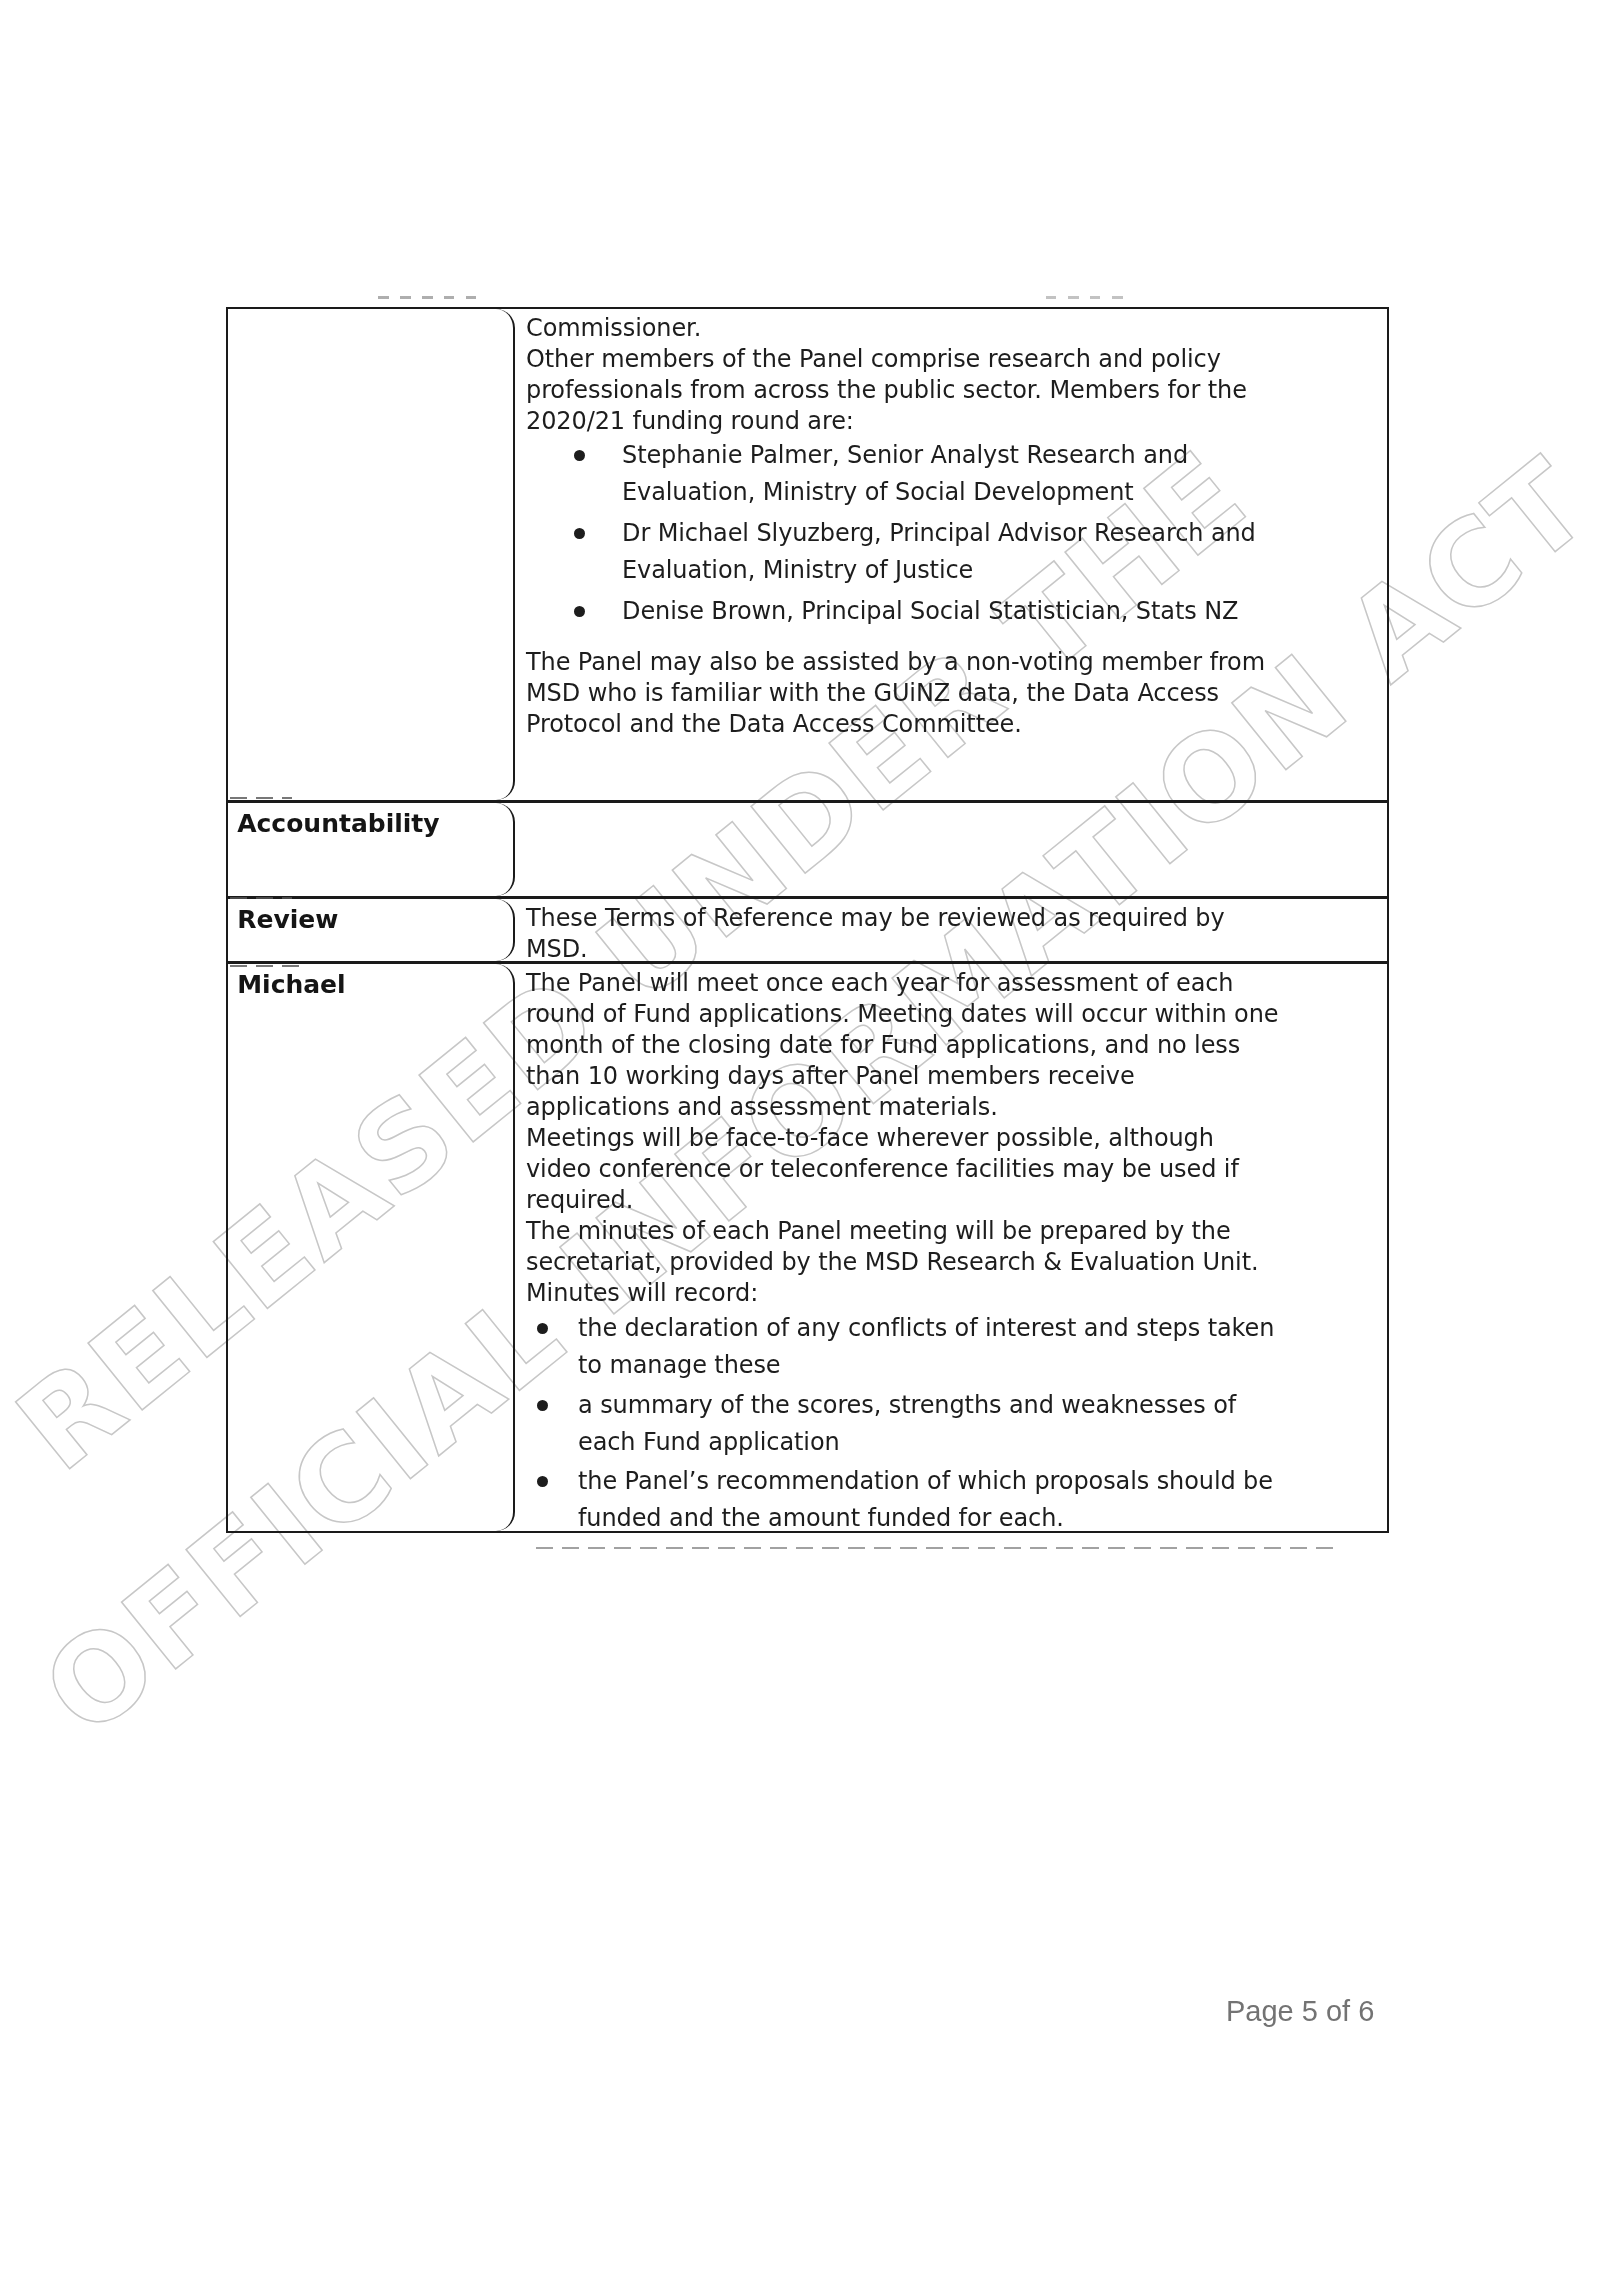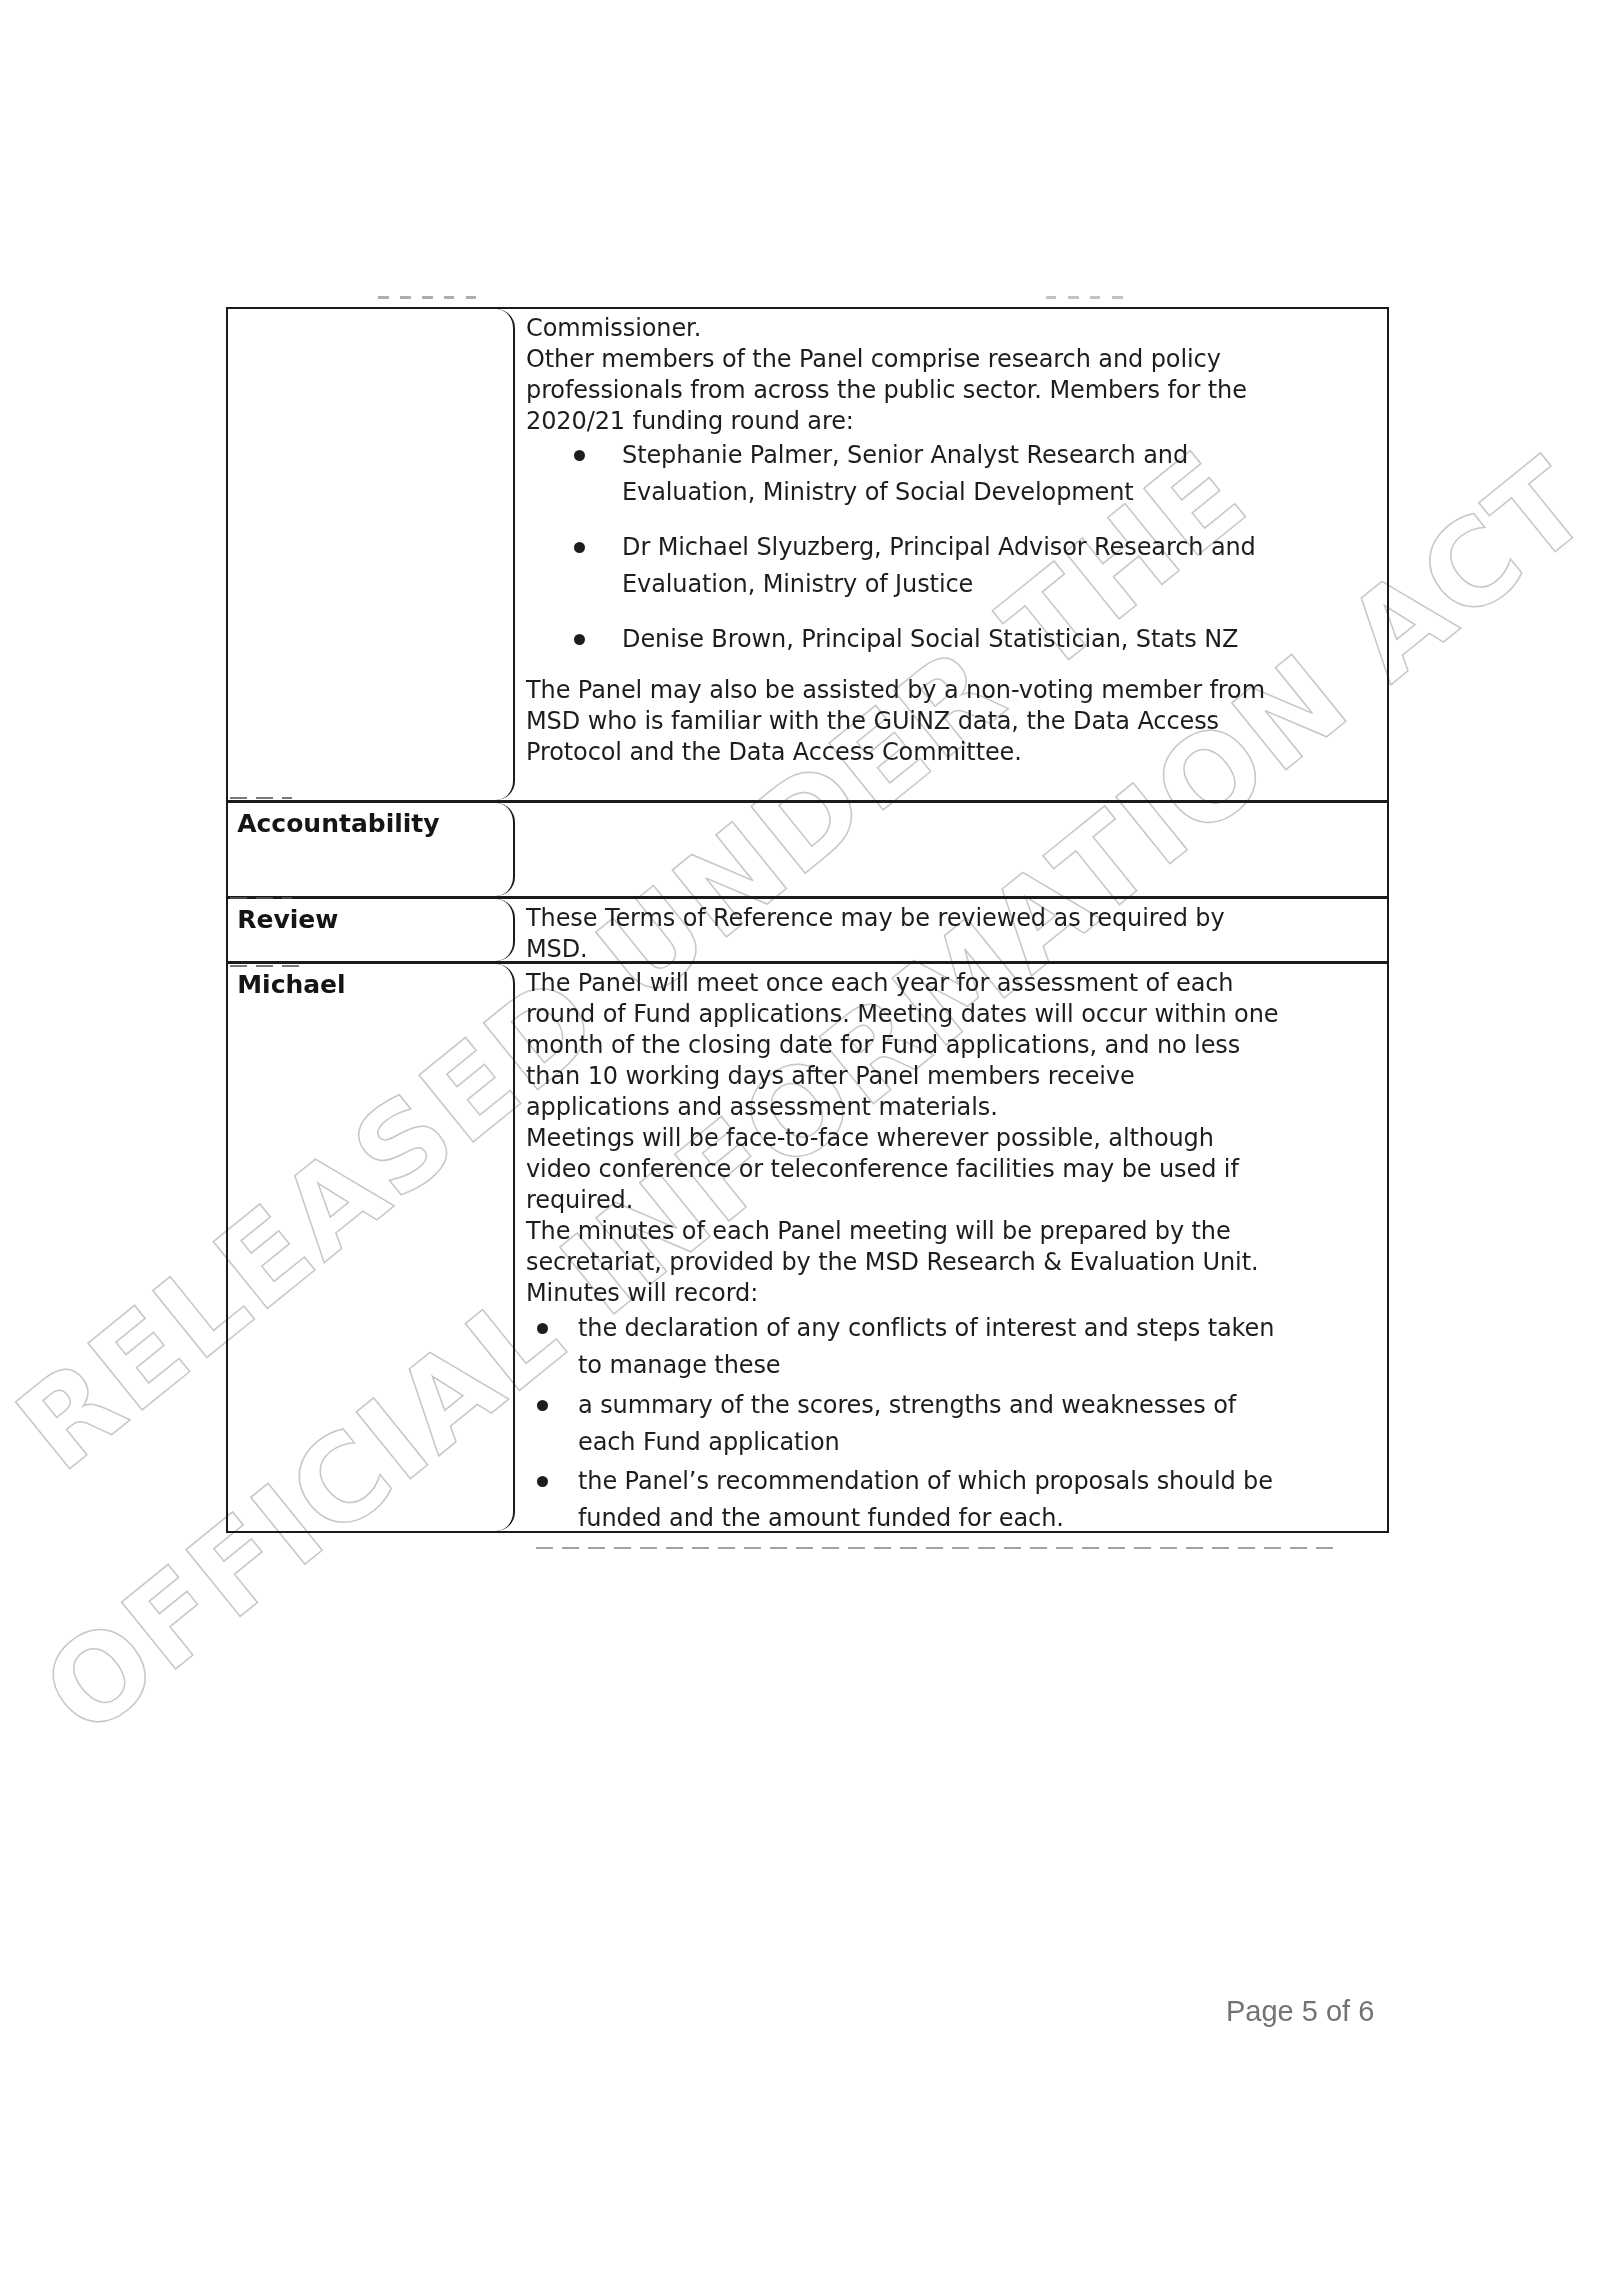--- a/index.html
+++ b/index.html
@@ -80,21 +80,21 @@
     letter-spacing:-0.1px;
   }
   .para{white-space:pre;}
 
   ul.bullets{list-style:none;margin:0;padding:0;}
   ul.bullets li{
     position:relative;
     white-space:pre;
     line-height:37px;
   }
-  ul.bullets li + li{margin-top:18px;}
+  ul.bullets li + li{margin-top:4px;}
   ul.bullets li::before{
     content:"";
     position:absolute;
     width:11px;height:11px;
     border-radius:50%;
     background:#1d1d1d;
     top:13px;
   }
   ul.indent-deep{margin:0 0 17px 0;}
   ul.indent-deep li{padding-left:96px;}

